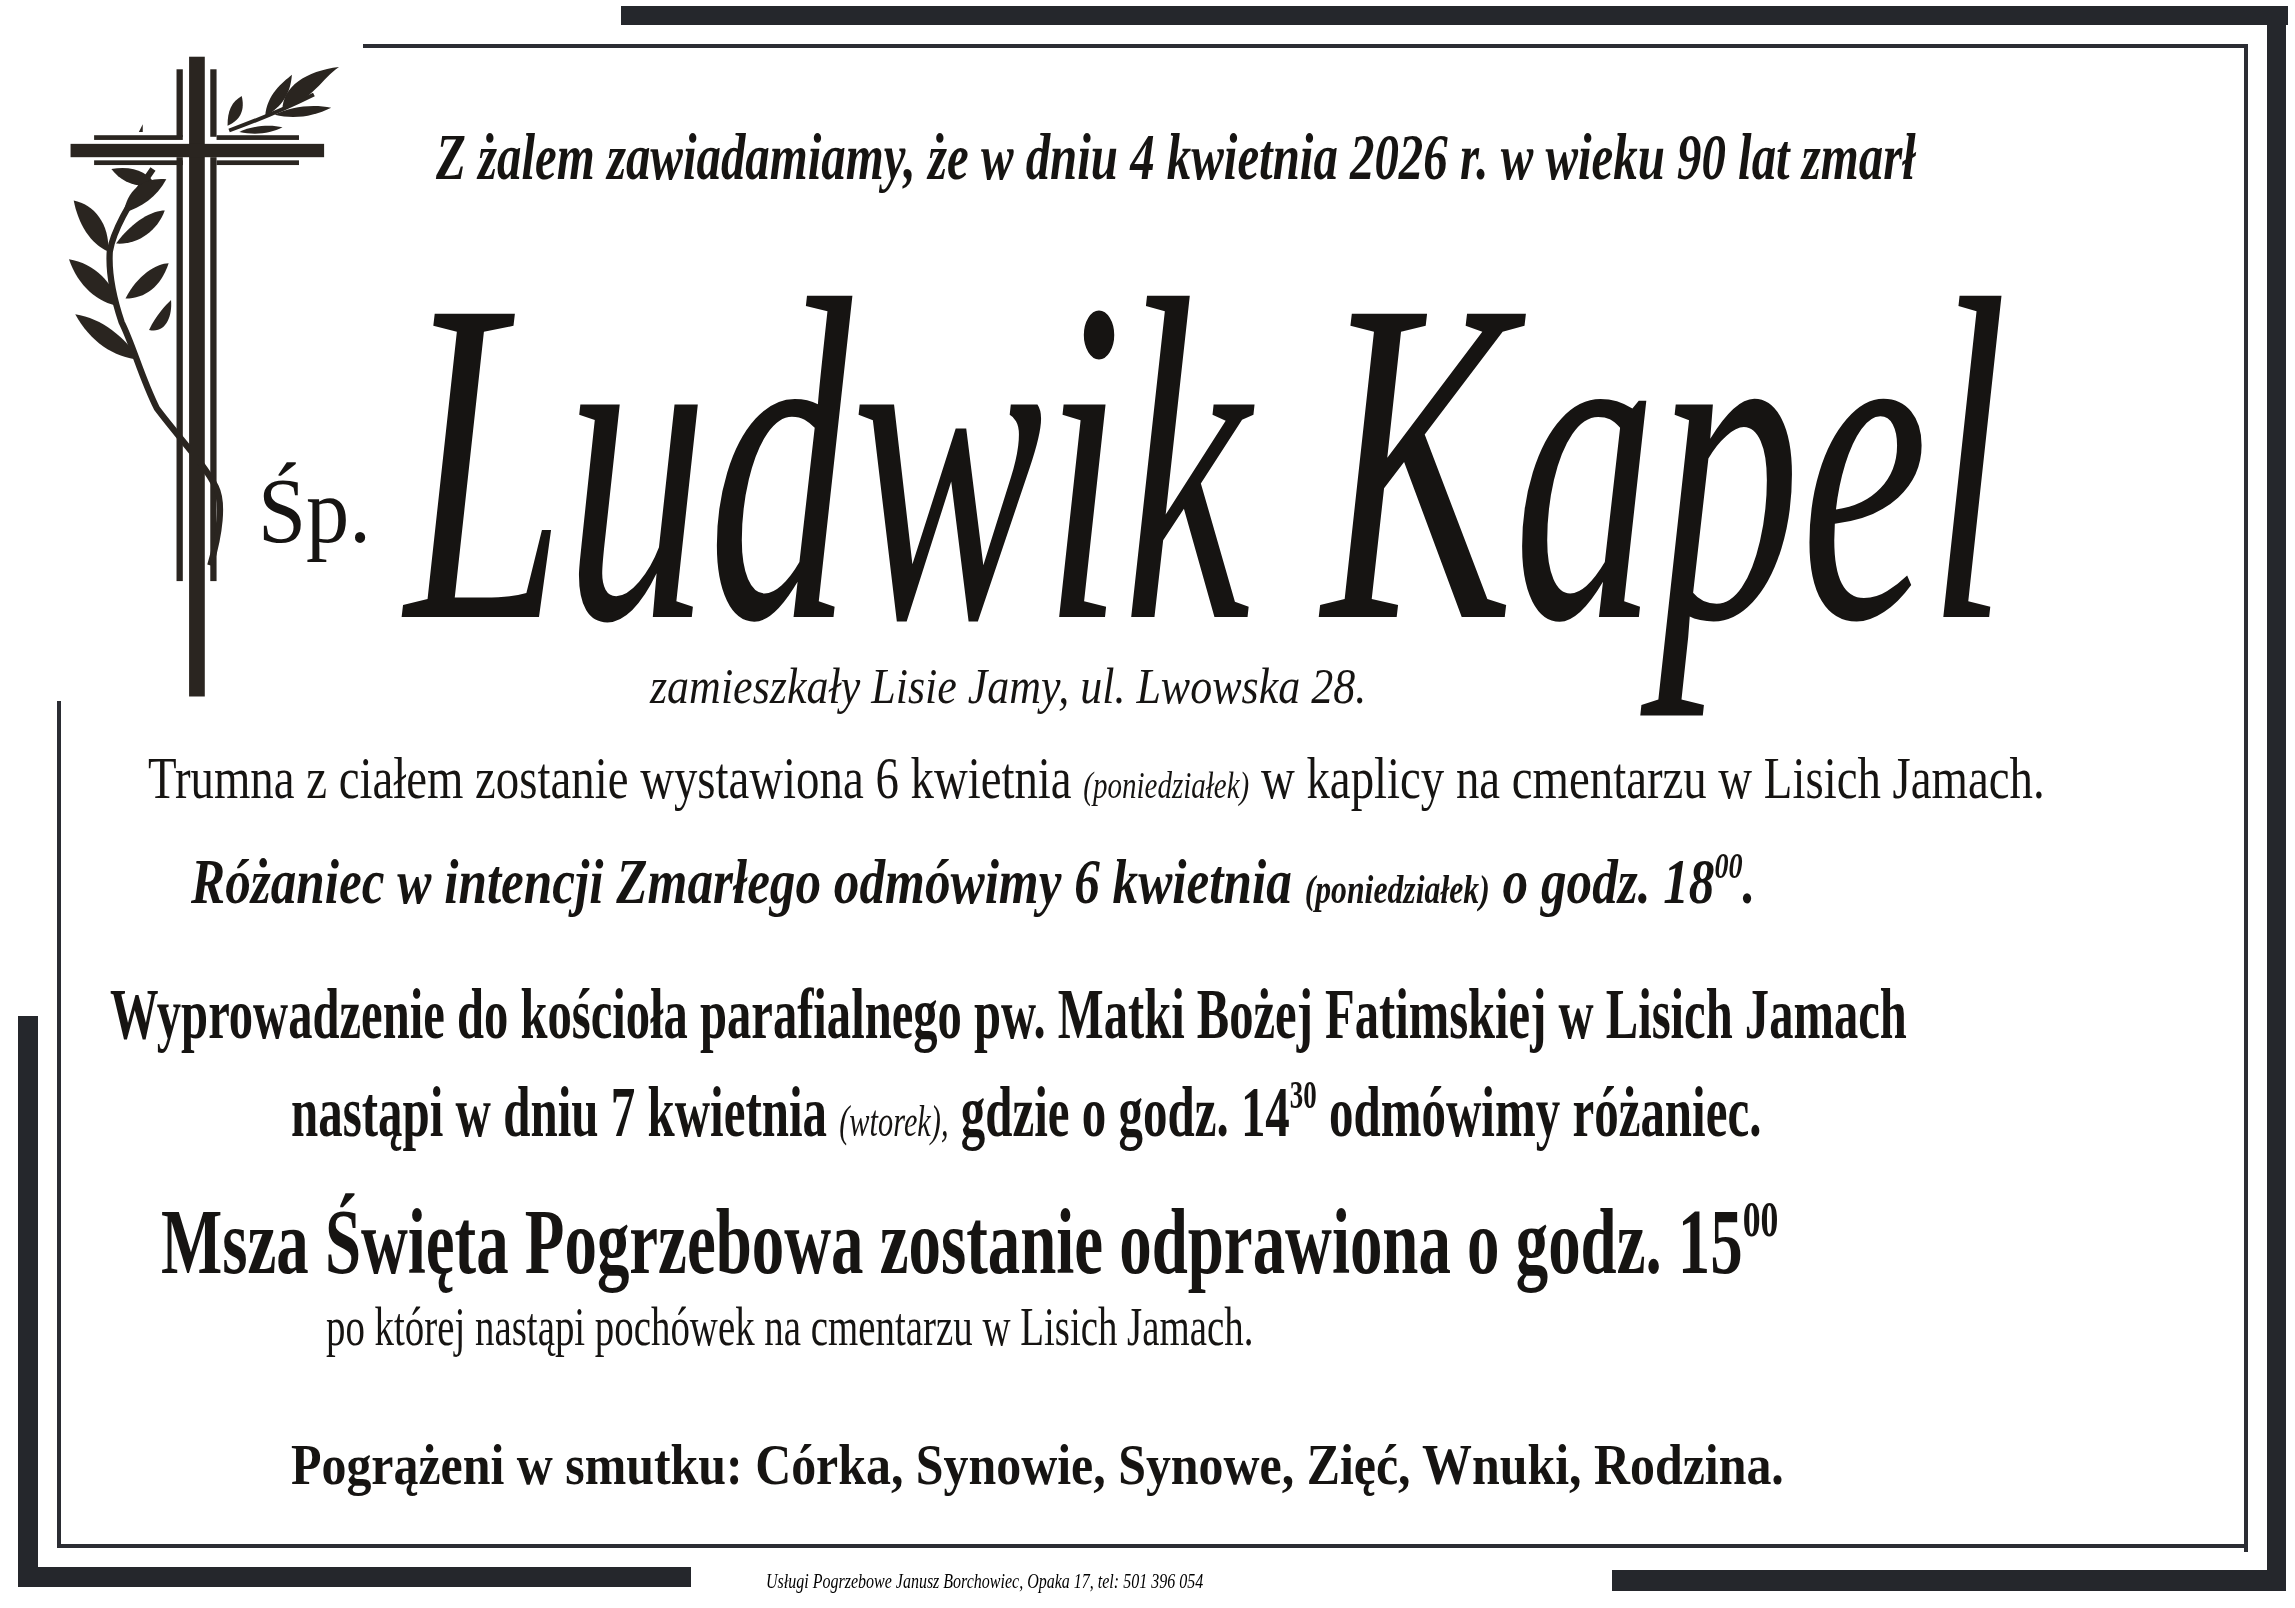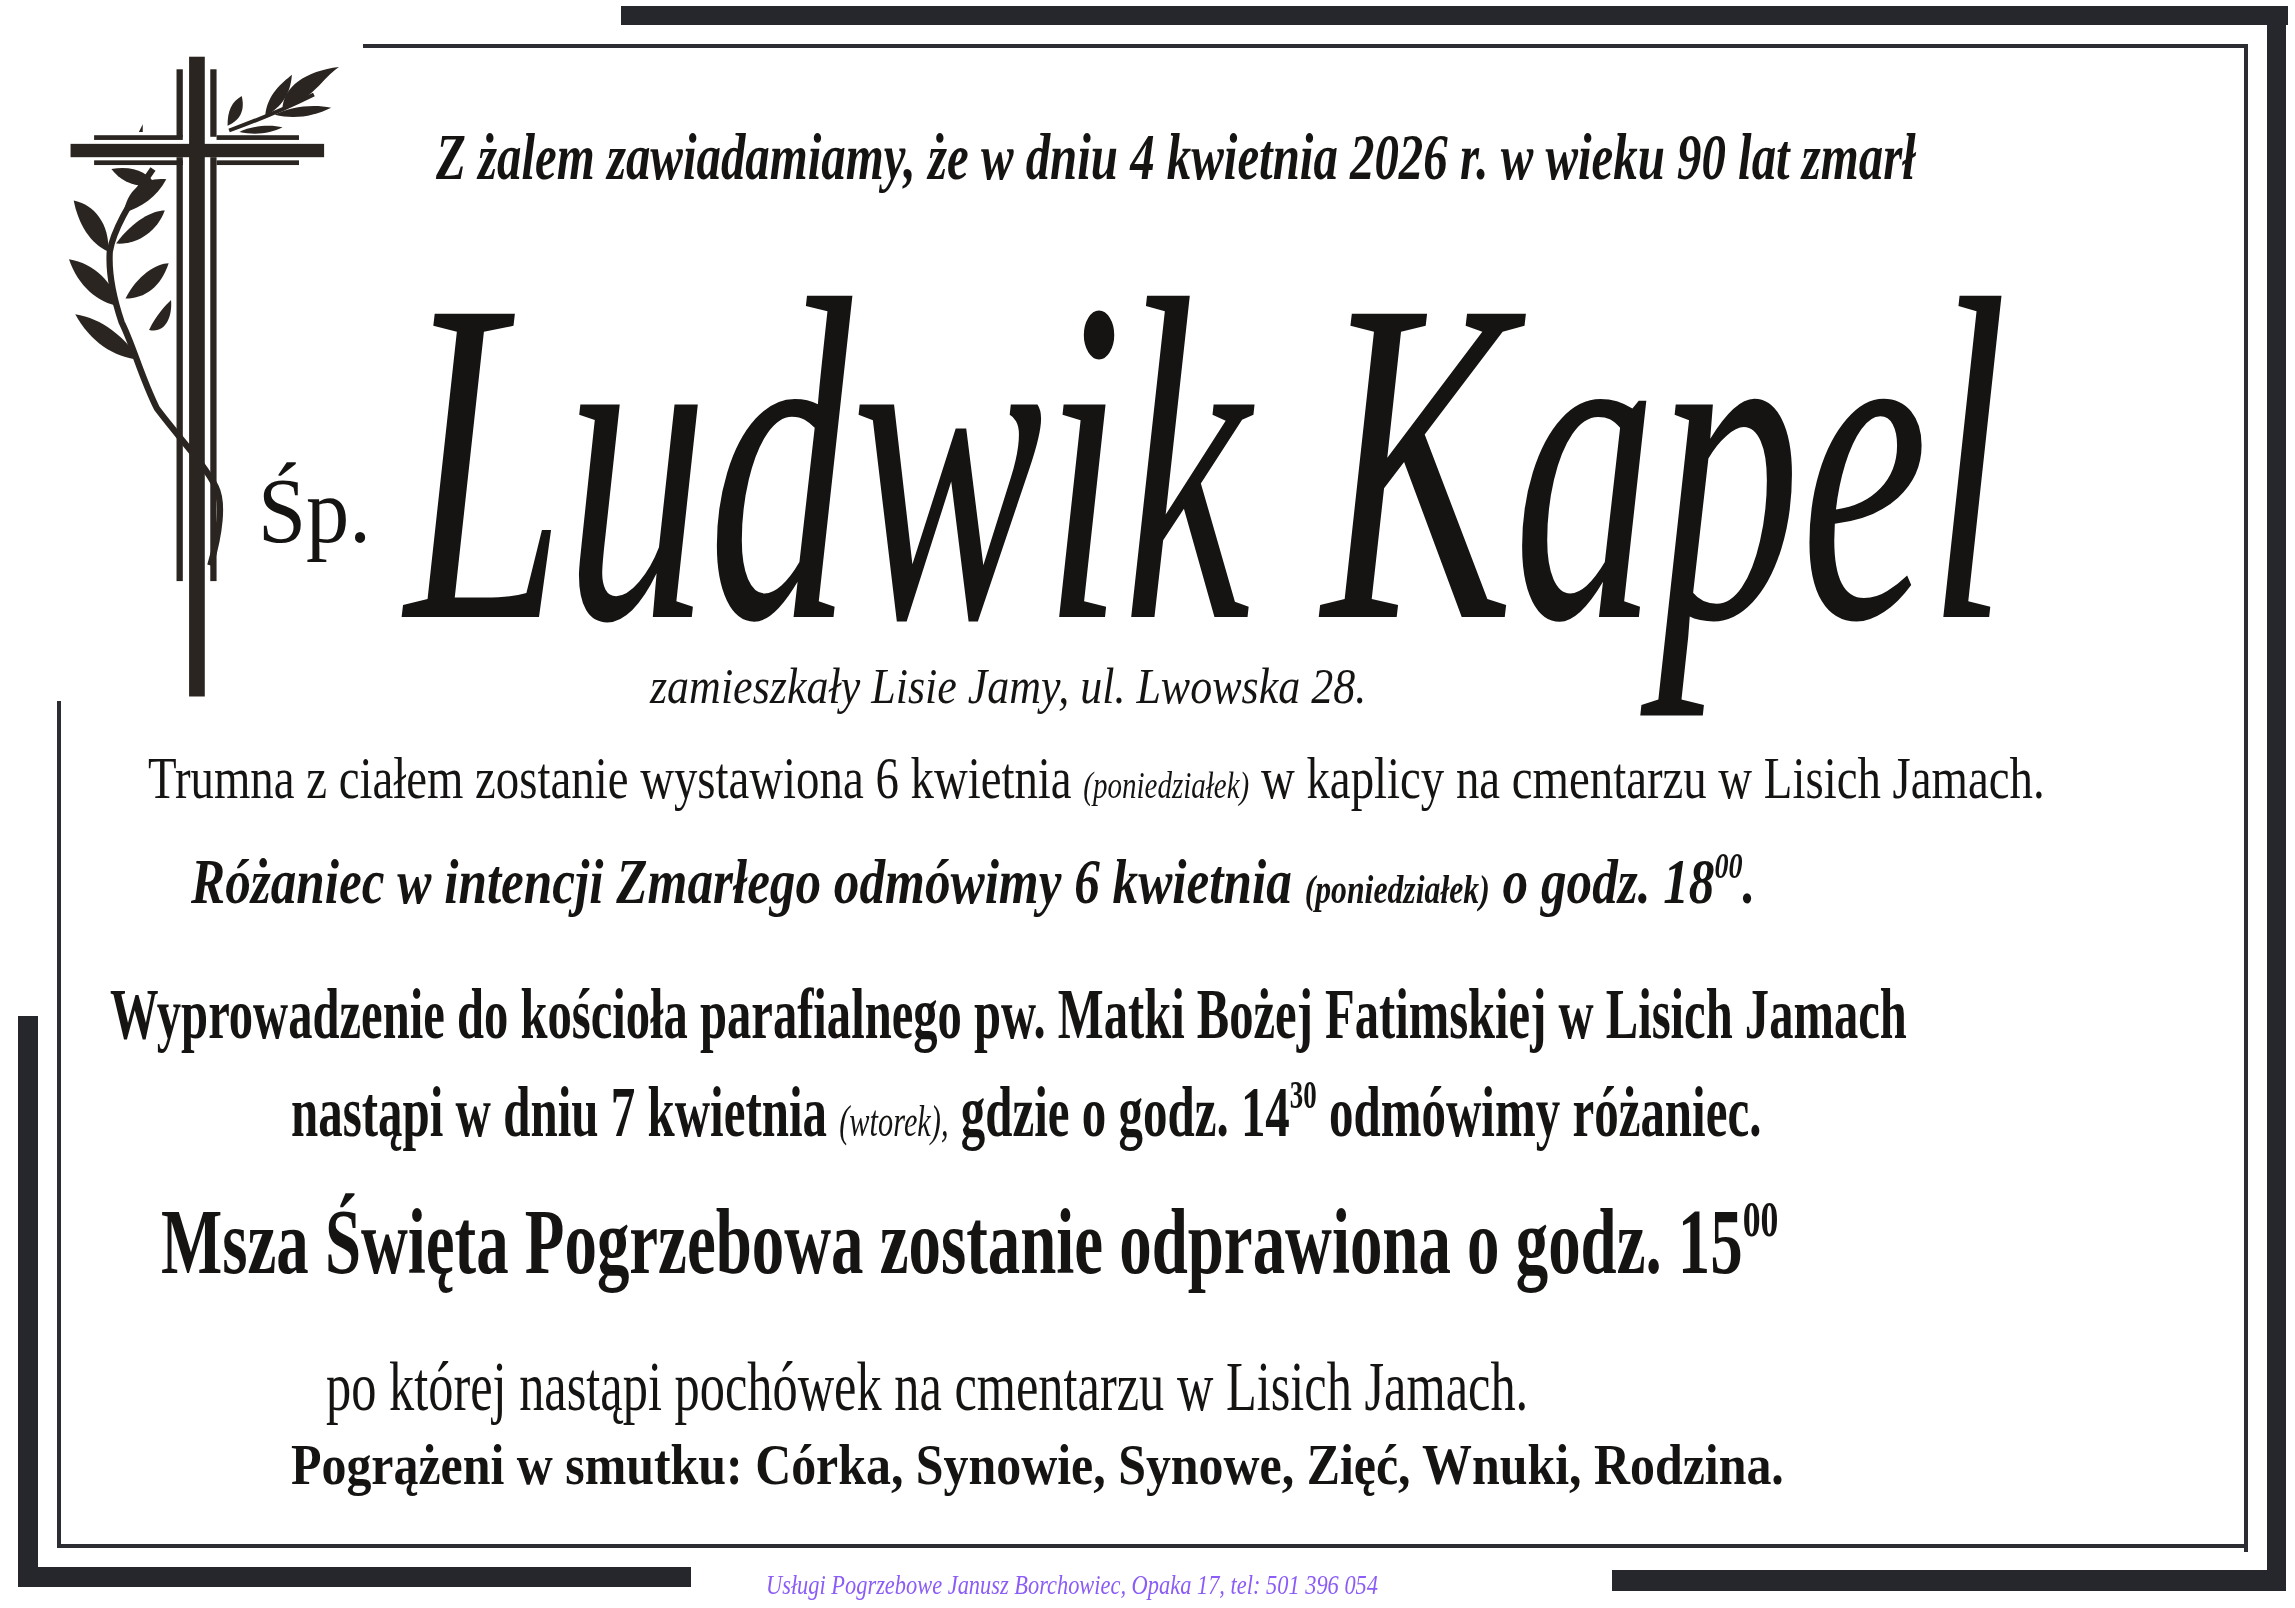--- a/index.html
+++ b/index.html
@@ -101,24 +101,24 @@
     <span>nastąpi w dniu 7 kwietnia </span><span class="small-it" style="font-size:0.62em;">(wtorek),</span><span> gdzie o godz. 14</span><sup class="sp">30</sup><span> odmówimy różaniec.</span>
   </span>
 </div>
 
 <div class="fit" style="left:161px; top:1194px; font-size:94px; font-weight:bold;">
   <span class="inner" style="transform:scaleX(0.69);">
     <span>Msza Święta Pogrzebowa zostanie odprawiona o godz. 15</span><sup class="sp">00</sup>
   </span>
 </div>
 
-<div class="fit" style="left:326px; top:1352px; font-size:70px;">
+<div class="fit" style="left:326px; top:1300px; font-size:54px;">
   <span class="inner" style="transform:scaleX(0.72);">po której nastąpi pochówek na cmentarzu w Lisich Jamach.</span>
 </div>
 
 <div class="fit" style="left:291px; top:1436px; font-size:58px; font-weight:bold; ">
   <span class="inner" style="transform:scaleX(0.86);">Pogrążeni w smutku:  Córka, Synowie,  Synowe, Zięć, Wnuki, Rodzina.</span>
 </div>
 
-<div class="fit" style="left:766px; top:1571px; font-size:28px; font-style:italic; color:#8b5cf6;">
+<div class="fit" style="left:766px; top:1571px; font-size:20px; font-style:italic; color:#000000;">
   <span class="inner" style="transform:scaleX(0.80);">Usługi Pogrzebowe Janusz Borchowiec, Opaka 17, tel: 501 396 054</span>
 </div>
 
 
 </body></html>

